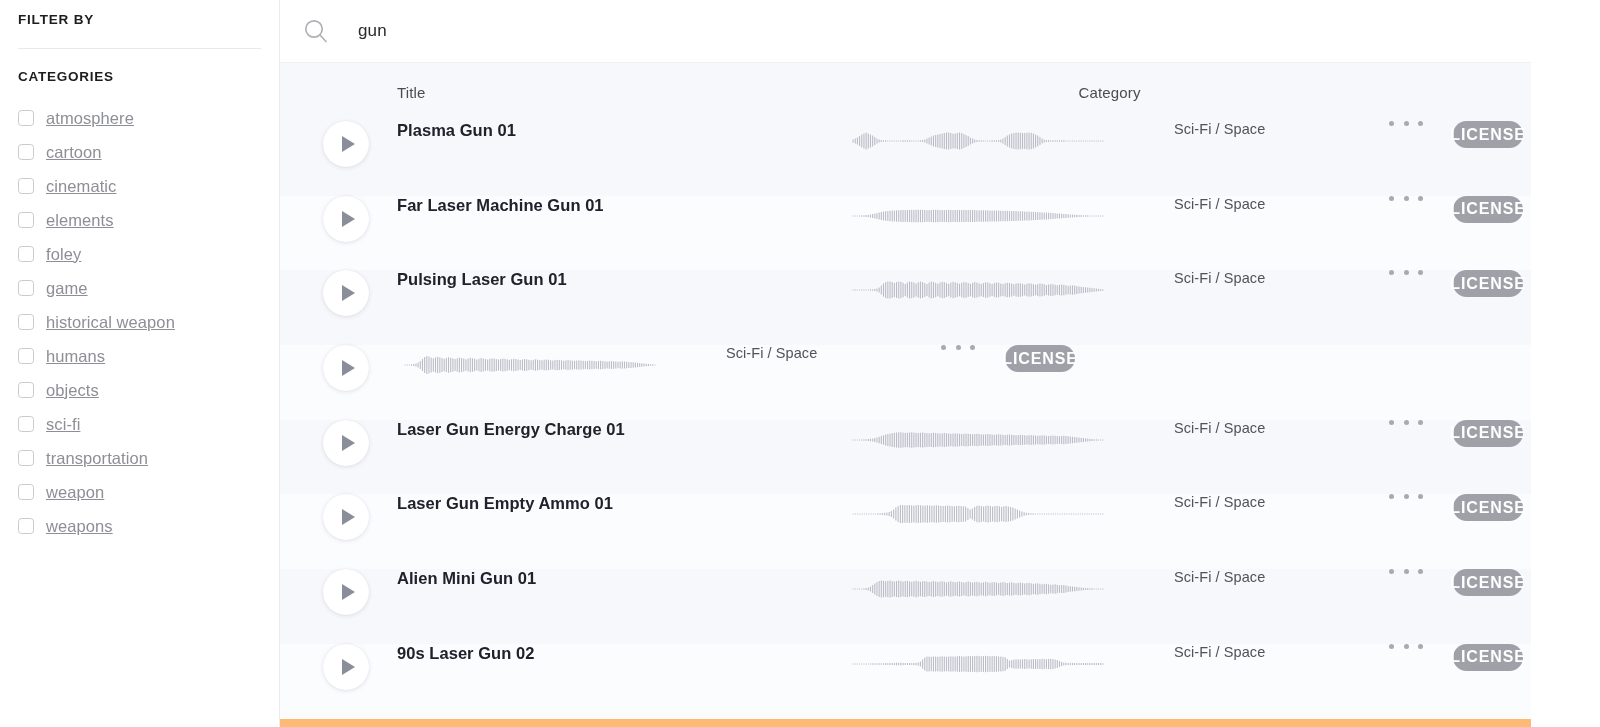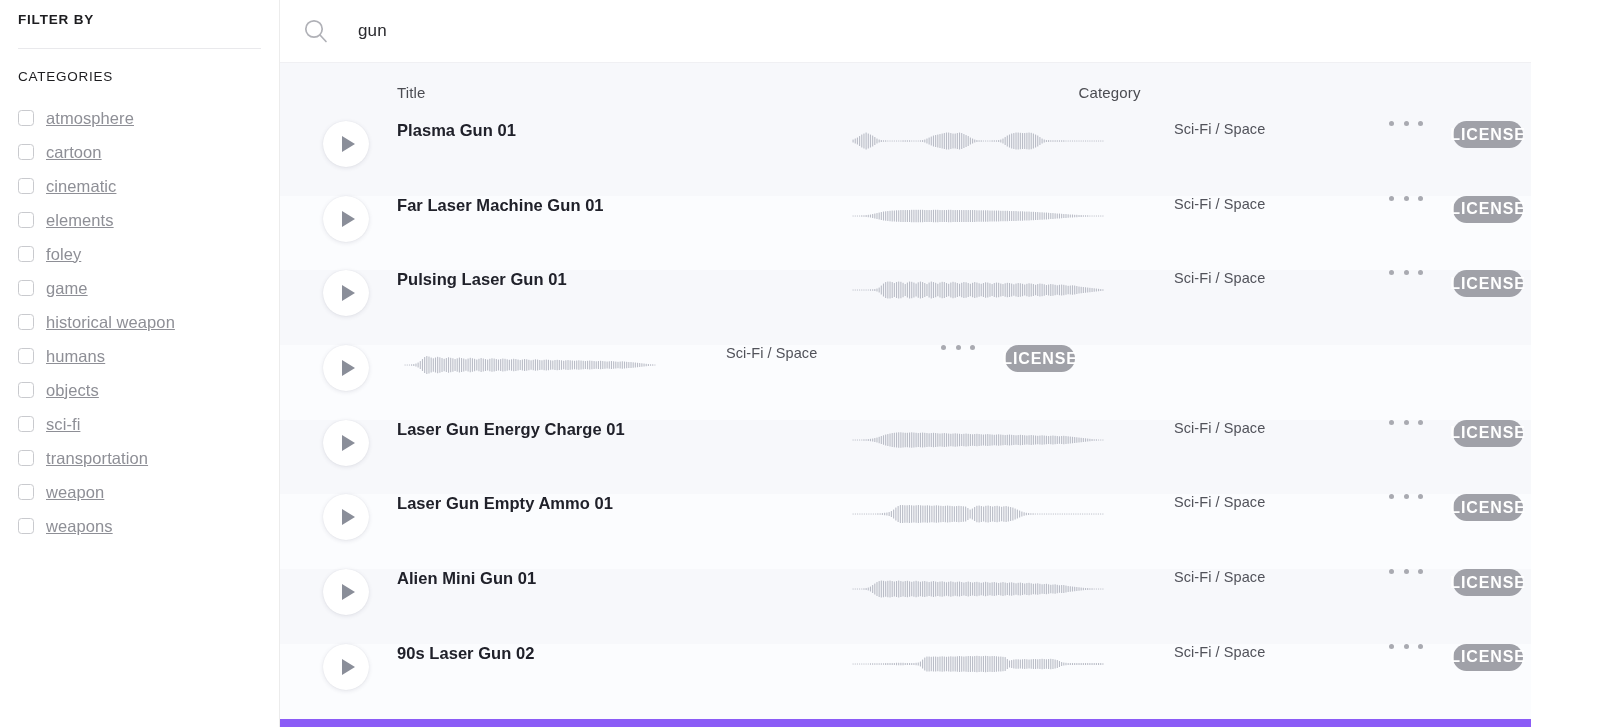--- a/index.html
+++ b/index.html
@@ -28,21 +28,21 @@
     color: #1d1d20;
     padding-top: 12px;
   }
   .side-divider {
     height: 1px;
     background: #e9e9ec;
     margin: 21px 0 0 0;
   }
   .categories-head {
     font-size: 13.5px;
-    font-weight: 400;
+    font-weight: 700;
     letter-spacing: 0.055em;
     color: #1d1d20;
     margin-top: 20px;
   }
   .cat-list { margin-top: 17px; }
   .cat-row {
     display: flex;
     align-items: center;
     height: 34px;
     cursor: pointer;
@@ -62,21 +62,21 @@
     line-height: 1;
     text-decoration: underline;
   }
 
   
   .main {
     flex: 1 1 auto;
     height: 727px;
     display: flex;
     flex-direction: column;
-    background: #8b5cf6;
+    background: #fdba74;
     position: relative;
   }
   .searchbar {
     height: 63px;
     flex: 0 0 63px;
     background: #ffffff;
     display: flex;
     align-items: center;
     padding-left: 20px;
     border-bottom: 1px solid #f0f0f3;

